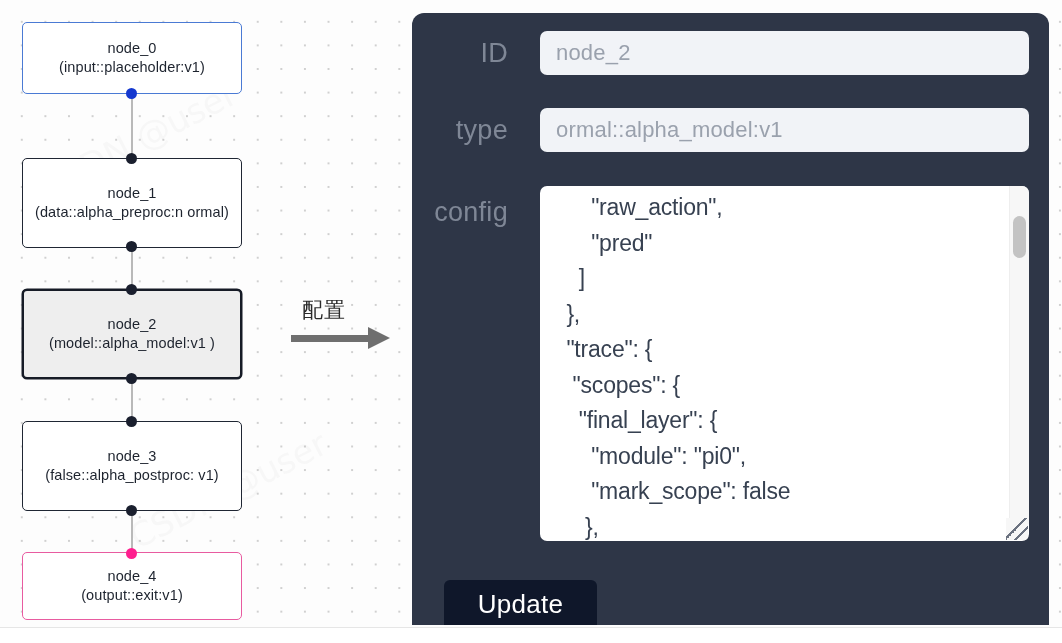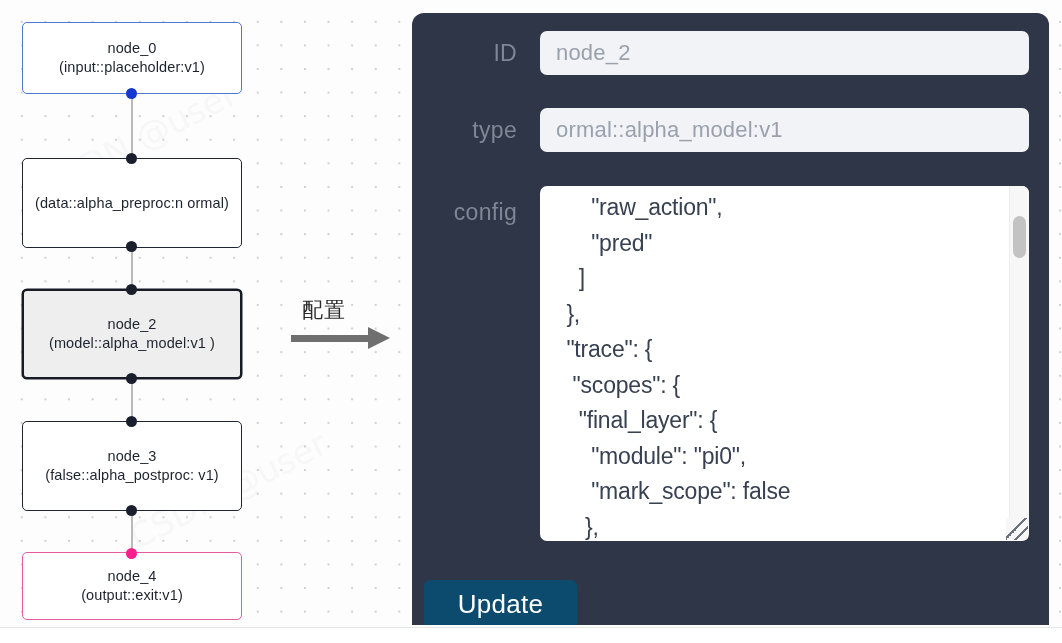--- a/index.html
+++ b/index.html
@@ -157,24 +157,24 @@
   }
 
   .field-row {
     position: absolute;
     display: flex;
     align-items: flex-start;
   }
   .field-label {
     width: 112px;
     text-align: right;
-    padding-right: 23px;
+    padding-right: 32px;
     box-sizing: border-box;
     color: #7f8796;
-    font-size: 23px;
+    font-size: 27px;
     line-height: 44px;
     letter-spacing: .3px;
   }
   .text-input {
     box-sizing: border-box;
     width: 489px;
     height: 44px;
     background: #f1f3f7;
     border: none;
     border-radius: 7px;
@@ -242,25 +242,25 @@
     width: 22px;
     height: 22px;
     background:
       linear-gradient(135deg, transparent 0 42%, #6b7280 42% 50%, transparent 50% 64%),
       linear-gradient(135deg, transparent 0 66%, #6b7280 66% 74%, transparent 74% 100%);
     background-color: #f7f7f7;
   }
 
   .update-button {
     position: absolute;
-    left: 12px;
+    left: 32px;
     top: 567px;
     width: 153px;
     height: 52px;
-    background: #0c4a6e;
+    background: #0f172a;
     border: none;
     border-radius: 6px;
     color: #ffffff;
     font-size: 26px;
     font-family: "Liberation Sans", sans-serif;
     text-align: center;
     line-height: 48px;
     letter-spacing: .3px;
     cursor: pointer;
   }
@@ -294,20 +294,21 @@
 
     <div class="node is-input" id="node0">
       <div class="node-inner">
         <span class="node-title">node_0</span>
         <span class="node-sub">(input::placeholder:v1)</span>
       </div>
     </div>
 
     <div class="node" id="node1">
       <div class="node-inner">
+        <span class="node-title">node_1</span>
         <span class="node-sub">(data::alpha_preproc:n
 ormal)</span>
       </div>
     </div>
 
     <div class="node is-selected" id="node2">
       <div class="node-inner">
         <span class="node-title">node_2</span>
         <span class="node-sub">(model::alpha_model:v1
 )</span>

